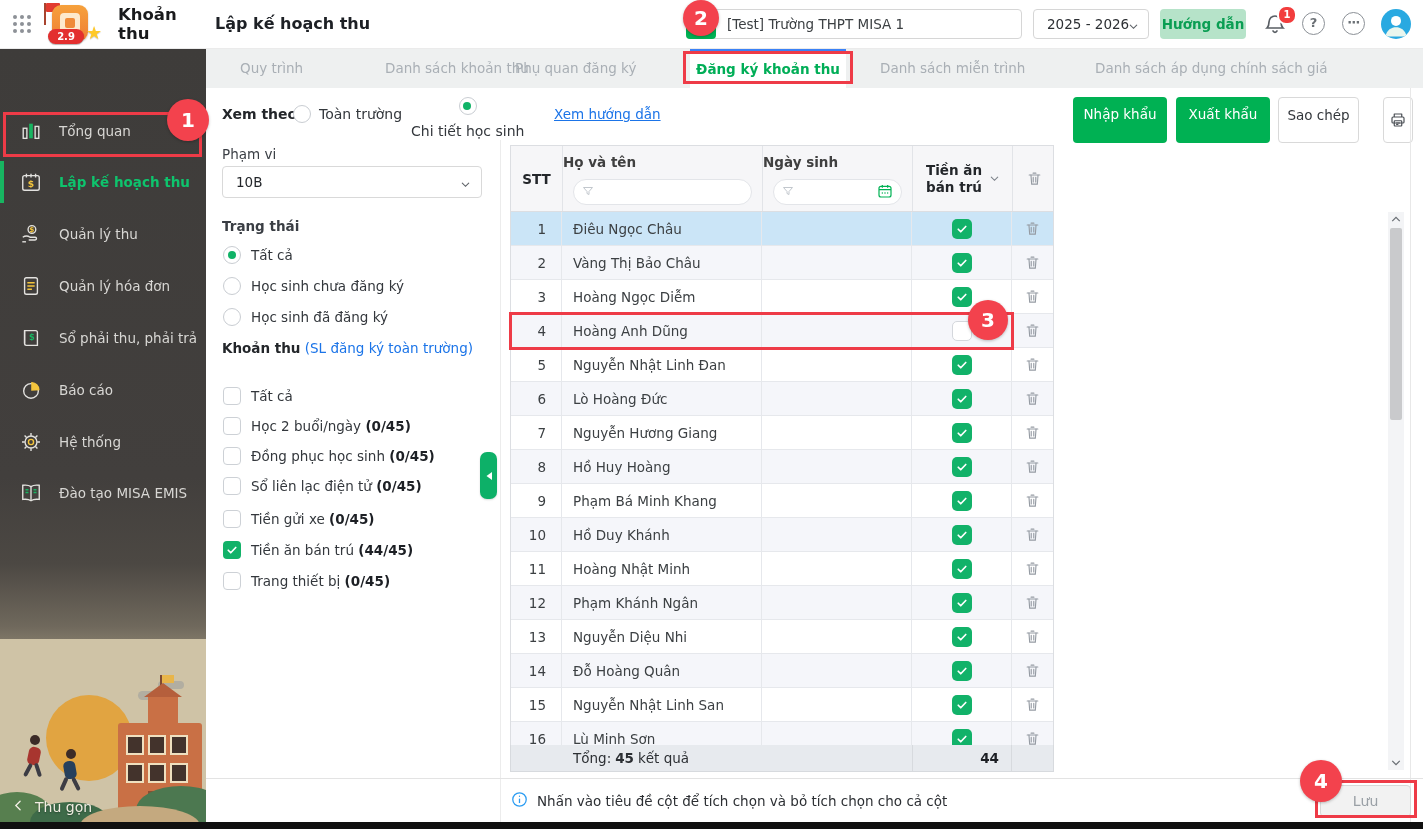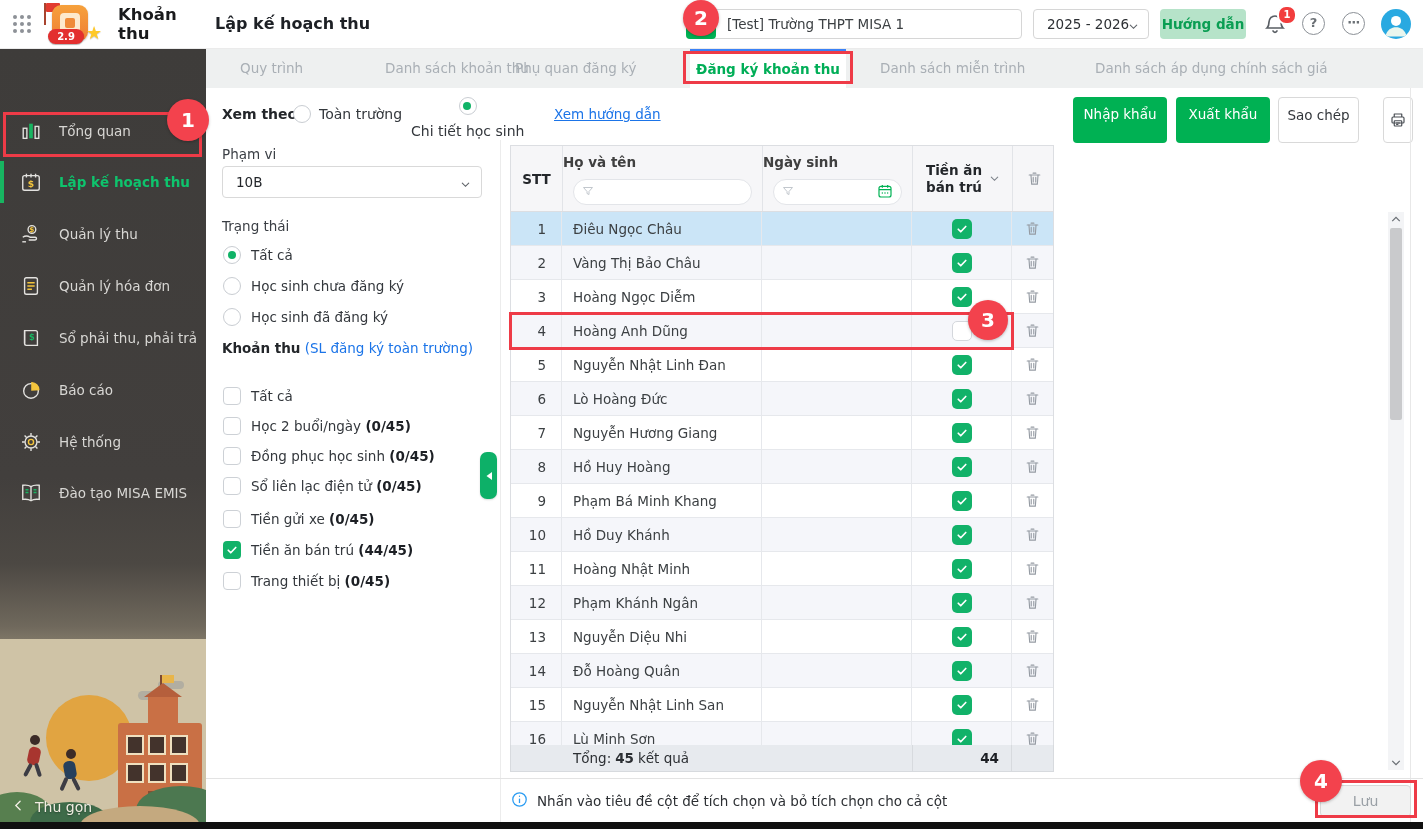--- a/index.html
+++ b/index.html
@@ -361,21 +361,21 @@
 
       <div class="fp-label" style="top:58px;">Phạm vi</div>
       <div class="select-box">
         <span class="val">10B</span>
         <span class="chev">
           <svg width="11" height="11" viewBox="0 0 24 24" fill="none" stroke="#5f6368" stroke-width="2.4" stroke-linecap="round">
               <path d="M5 9l7 7 7-7"></path>
             </svg>
         </span>
       </div>
-      <div class="fp-label" style="top:130px;">Trạng thái</div>
+      <div class="fp-label" style="top:130px;font-weight:bold;">Trạng thái</div>
       <div id="status-radios">
           <div class="choice" style="top:155px">
             <span class="radio sel"></span>
             <span class="clbl">Tất cả</span>
           </div>
           <div class="choice" style="top:186px">
             <span class="radio"></span>
             <span class="clbl">Học sinh chưa đăng ký</span>
           </div>
           <div class="choice" style="top:217px">

